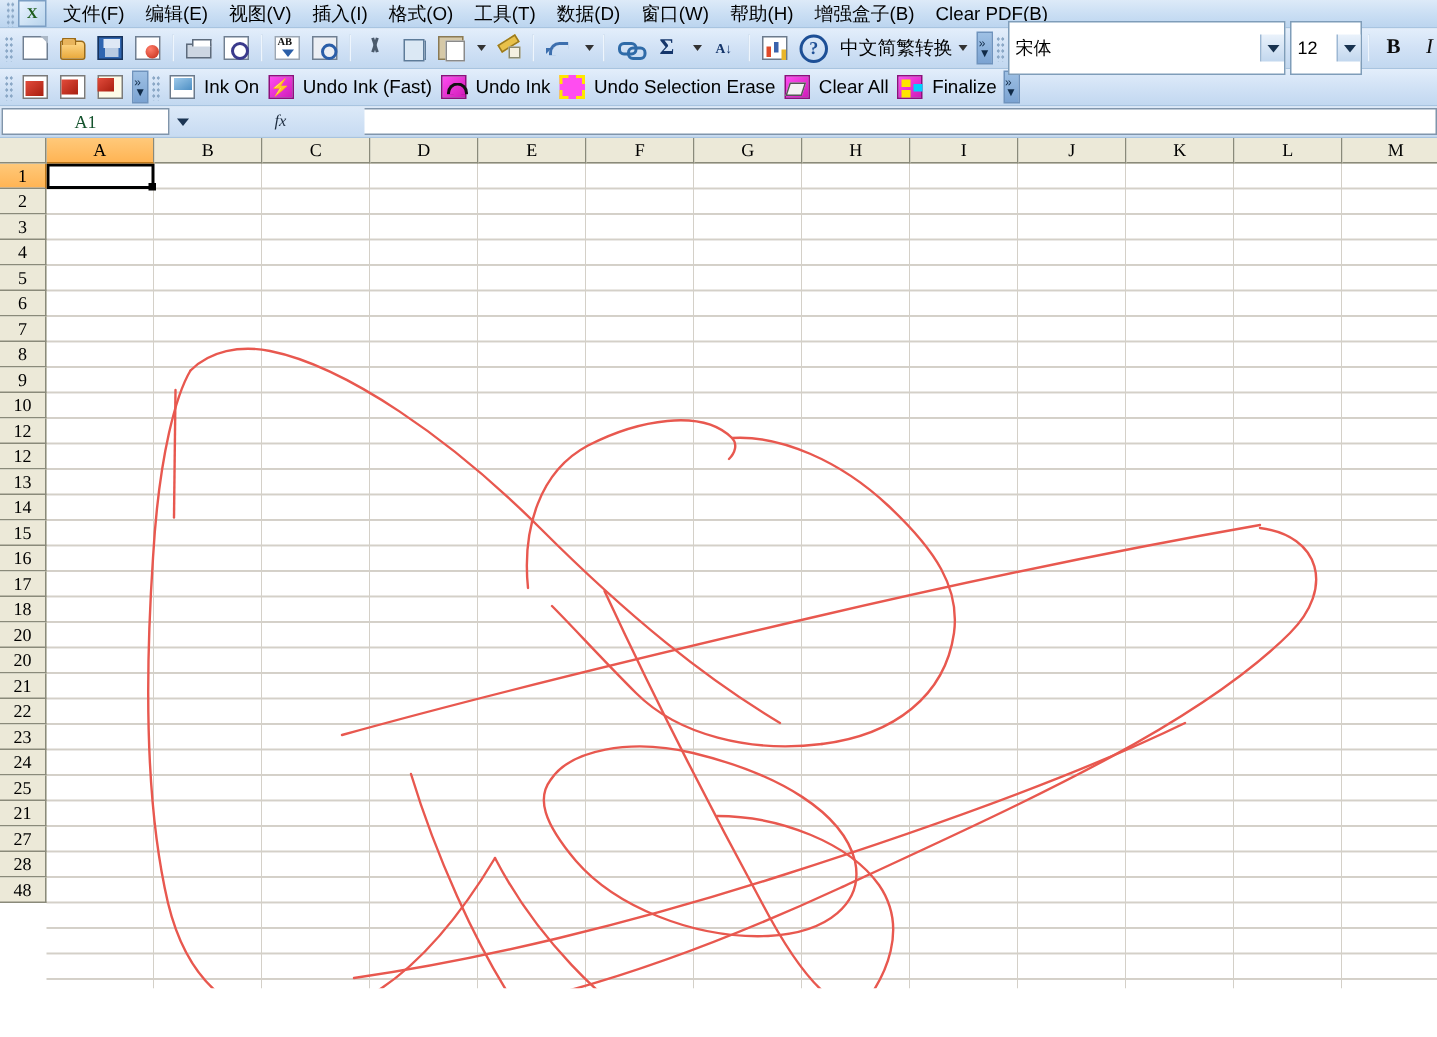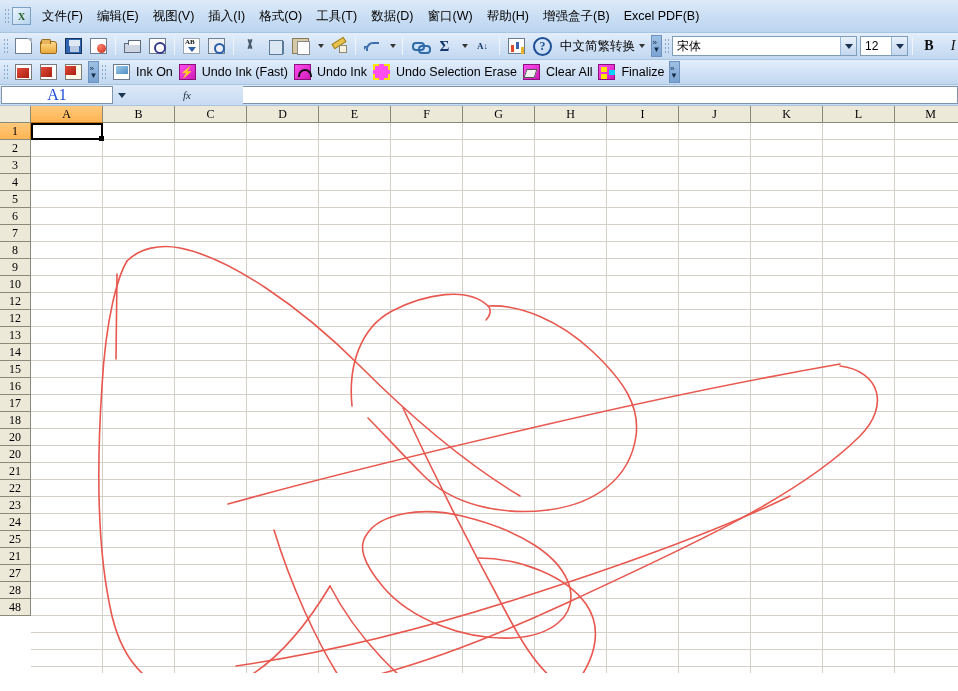--- a/index.html
+++ b/index.html
@@ -42,21 +42,21 @@
   }
   .titlebar .title-text {
     font-size: 12px;
     color: #1a1a1a;
     letter-spacing: 0.2px;
     white-space: nowrap;
   }
 
   
   .menubar {
-    height: 33px;
+    height: 19px;
     background: linear-gradient(to bottom, #ddeaf8 0%, #cbdff4 50%, #bcd5ef 100%);
     display: flex; align-items: center;
     padding-left: 2px;
     border-bottom: 1px solid #a8c4e0;
   }
   .grip {
     width: 6px; height: 17px;
     margin: 0 2px;
     flex: none;
     background-image: radial-gradient(circle, #8ba8c6 40%, transparent 41%);
@@ -312,21 +312,21 @@
     margin-left: 2px; flex: none;
     display: flex; flex-direction: column;
     align-items: center; justify-content: center;
     background: linear-gradient(to bottom, #9ec0e4, #7ba3d2);
     border: 1px solid #6f93bd;
     color: #102a47; font-size: 8px; line-height: 7px;
   }
 
   
   .combo {
-    height: 20px;
+    height: 36px;
     background: #fff;
     border: 1px solid #7f9db9;
     display: flex; align-items: center;
     font-size: 12px; color: #000;
     padding-left: 4px;
     position: relative;
     flex: none;
   }
   .combo .cval { flex: 1; white-space: nowrap; overflow: hidden; }
   .combo .cbtn {
@@ -356,21 +356,21 @@
     background: linear-gradient(to bottom, #dce9f8, #c7dbf2);
     display: flex; align-items: stretch;
     border-bottom: 1px solid #a8c4e0;
   }
   .namebox {
     width: 112px;
     background: #fff;
     border: 1px solid #8095ab;
     display: flex; align-items: center; justify-content: center;
     font-family: "Liberation Serif", serif;
-    font-size: 16px; color: #1d4ed8;
+    font-size: 12px; color: #14532d;
     margin: 1px 0 1px 1px;
     text-align: right;
   }
   .namebox-drop {
     width: 18px;
     display: flex; align-items: center; justify-content: center;
   }
   .namebox-drop i {
     width: 0; height: 0;
     border-left: 4px solid transparent;
@@ -499,21 +499,21 @@
     <div class="menu-item">文件(F)</div>
     <div class="menu-item">编辑(E)</div>
     <div class="menu-item">视图(V)</div>
     <div class="menu-item">插入(I)</div>
     <div class="menu-item">格式(O)</div>
     <div class="menu-item">工具(T)</div>
     <div class="menu-item">数据(D)</div>
     <div class="menu-item">窗口(W)</div>
     <div class="menu-item">帮助(H)</div>
     <div class="menu-item">增强盒子(B)</div>
-    <div class="menu-item">Excel PDF(B)</div>
+    <div class="menu-item">Clear PDF(B)</div>
   </div>
 
   <div class="toolbar">
     <div class="grip"></div>
     <div class="tb-btn">
         <span class="ic ic-page"></span>
       </div>
     <div class="tb-btn">
         <span class="ic ic-folder"></span>
       </div>

